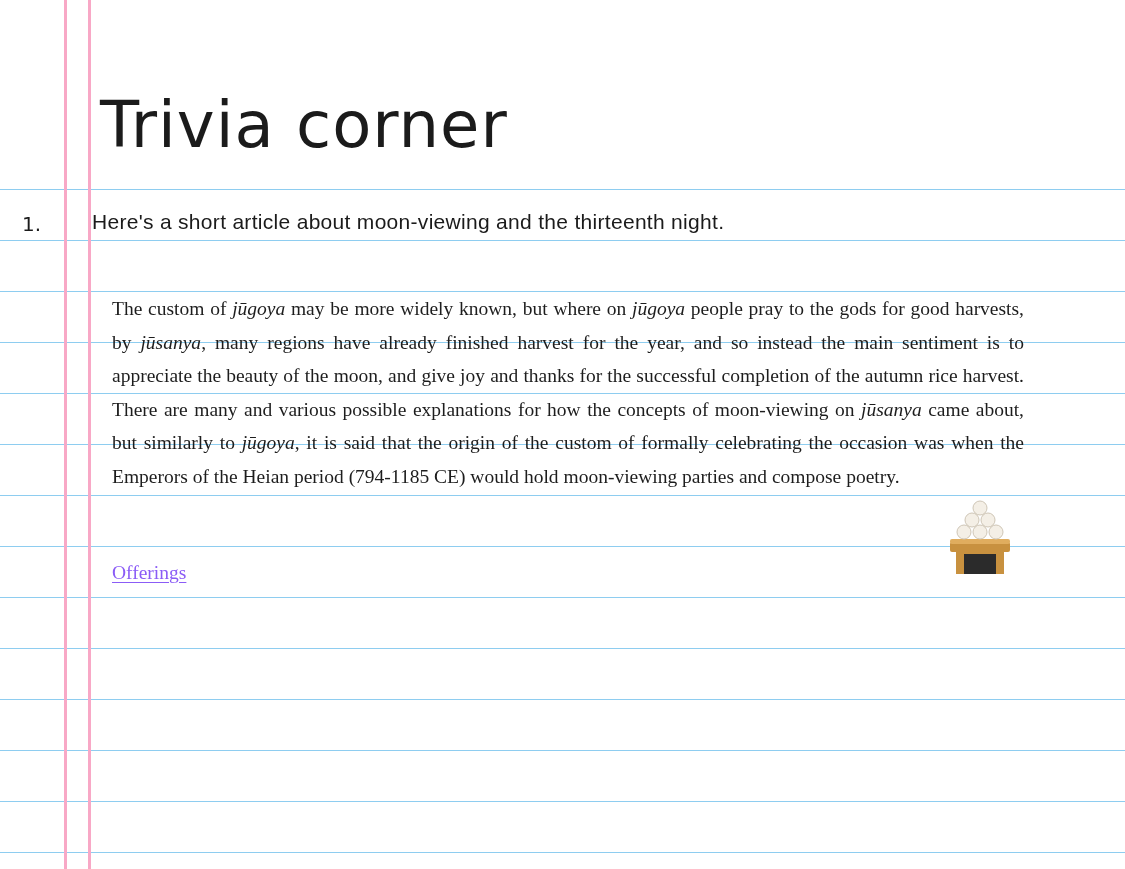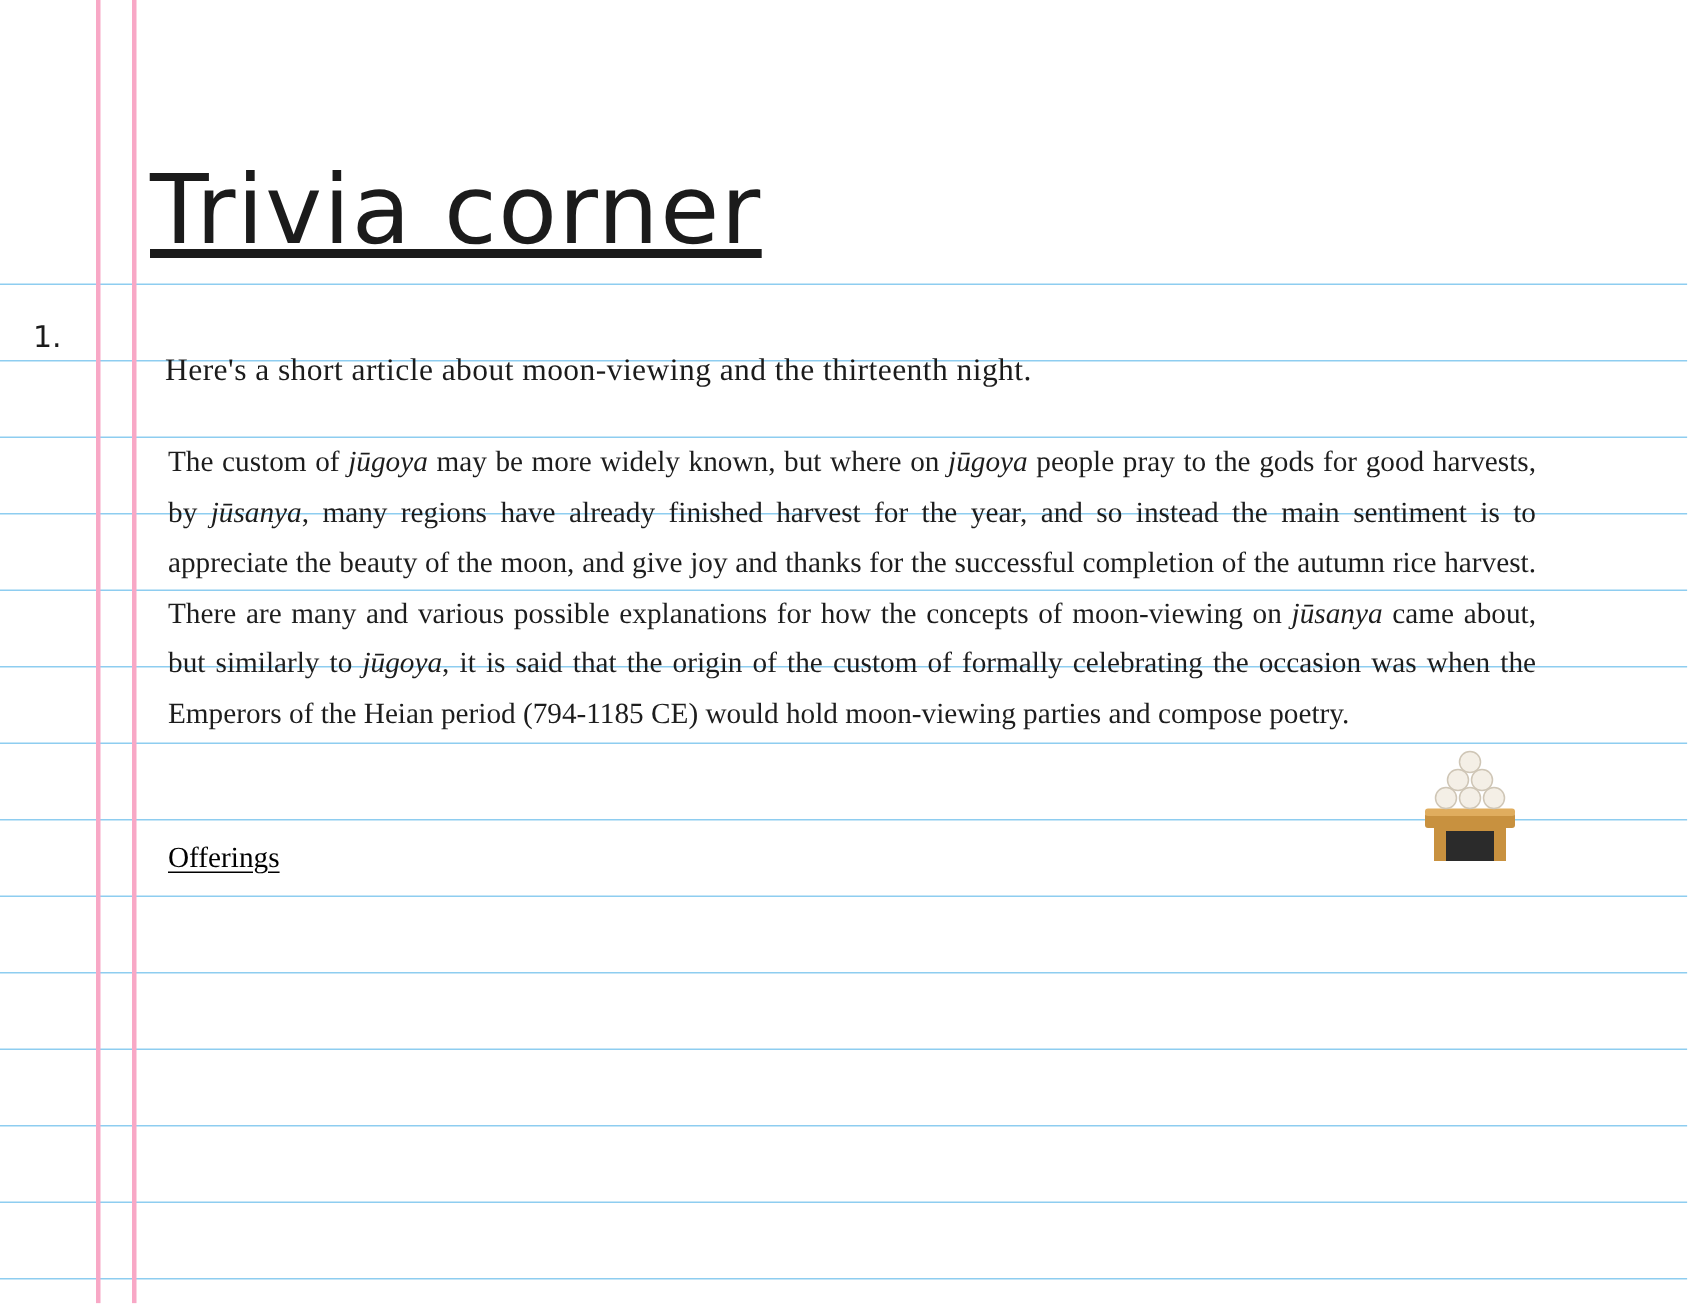--- a/index.html
+++ b/index.html
@@ -39,49 +39,47 @@
     height: 869px;
     background: #f8a8c6;
   }
   .margin-line.m1 { left: 64px; }
   .margin-line.m2 { left: 88px; }
 
   
   .title {
     position: absolute;
     left: 100px;
-    top: 104px;
+    top: 88px;
     font-family: "DejaVu Sans", sans-serif;
     font-size: 64px;
     font-weight: 400;
     color: #1b1b1b;
     letter-spacing: 1px;
     white-space: nowrap;
-    text-decoration: underline;
   }
 
   
   .item-number {
     position: absolute;
     left: 22px;
     top: 212px;
     font-family: "DejaVu Sans", sans-serif;
     font-size: 20px;
     color: #1b1b1b;
   }
   .item-text {
     position: absolute;
-    left: 110px;
+    left: 92px;
     top: 210px;
-    font-family: Liberation Serif, serif;
+    font-family: Liberation Sans, sans-serif;
     font-size: 21px;
     color: #1b1b1b;
     white-space: nowrap;
     letter-spacing: 0.3px;
-    margin-top: 24px;
   }
 
   
   .article {
     position: absolute;
     left: 112px;
     top: 292px;
     width: 912px;
     font-family: "Liberation Serif", serif;
     font-size: 19.5px;
@@ -89,21 +87,21 @@
     color: #1d1d1d;
     text-align: justify;
   }
   .article i { font-style: italic; }
   .article-heading {
     position: absolute;
     left: 112px;
     top: 562px;
     font-family: "Liberation Serif", serif;
     font-size: 19.5px;
-    color: #000000;
+    color: #8b5cf6;
     text-decoration: underline;
     text-underline-offset: 3px;
     text-align: center;
   }
 
   
   .offering {
     position: absolute;
     left: 942px;
     top: 492px;

